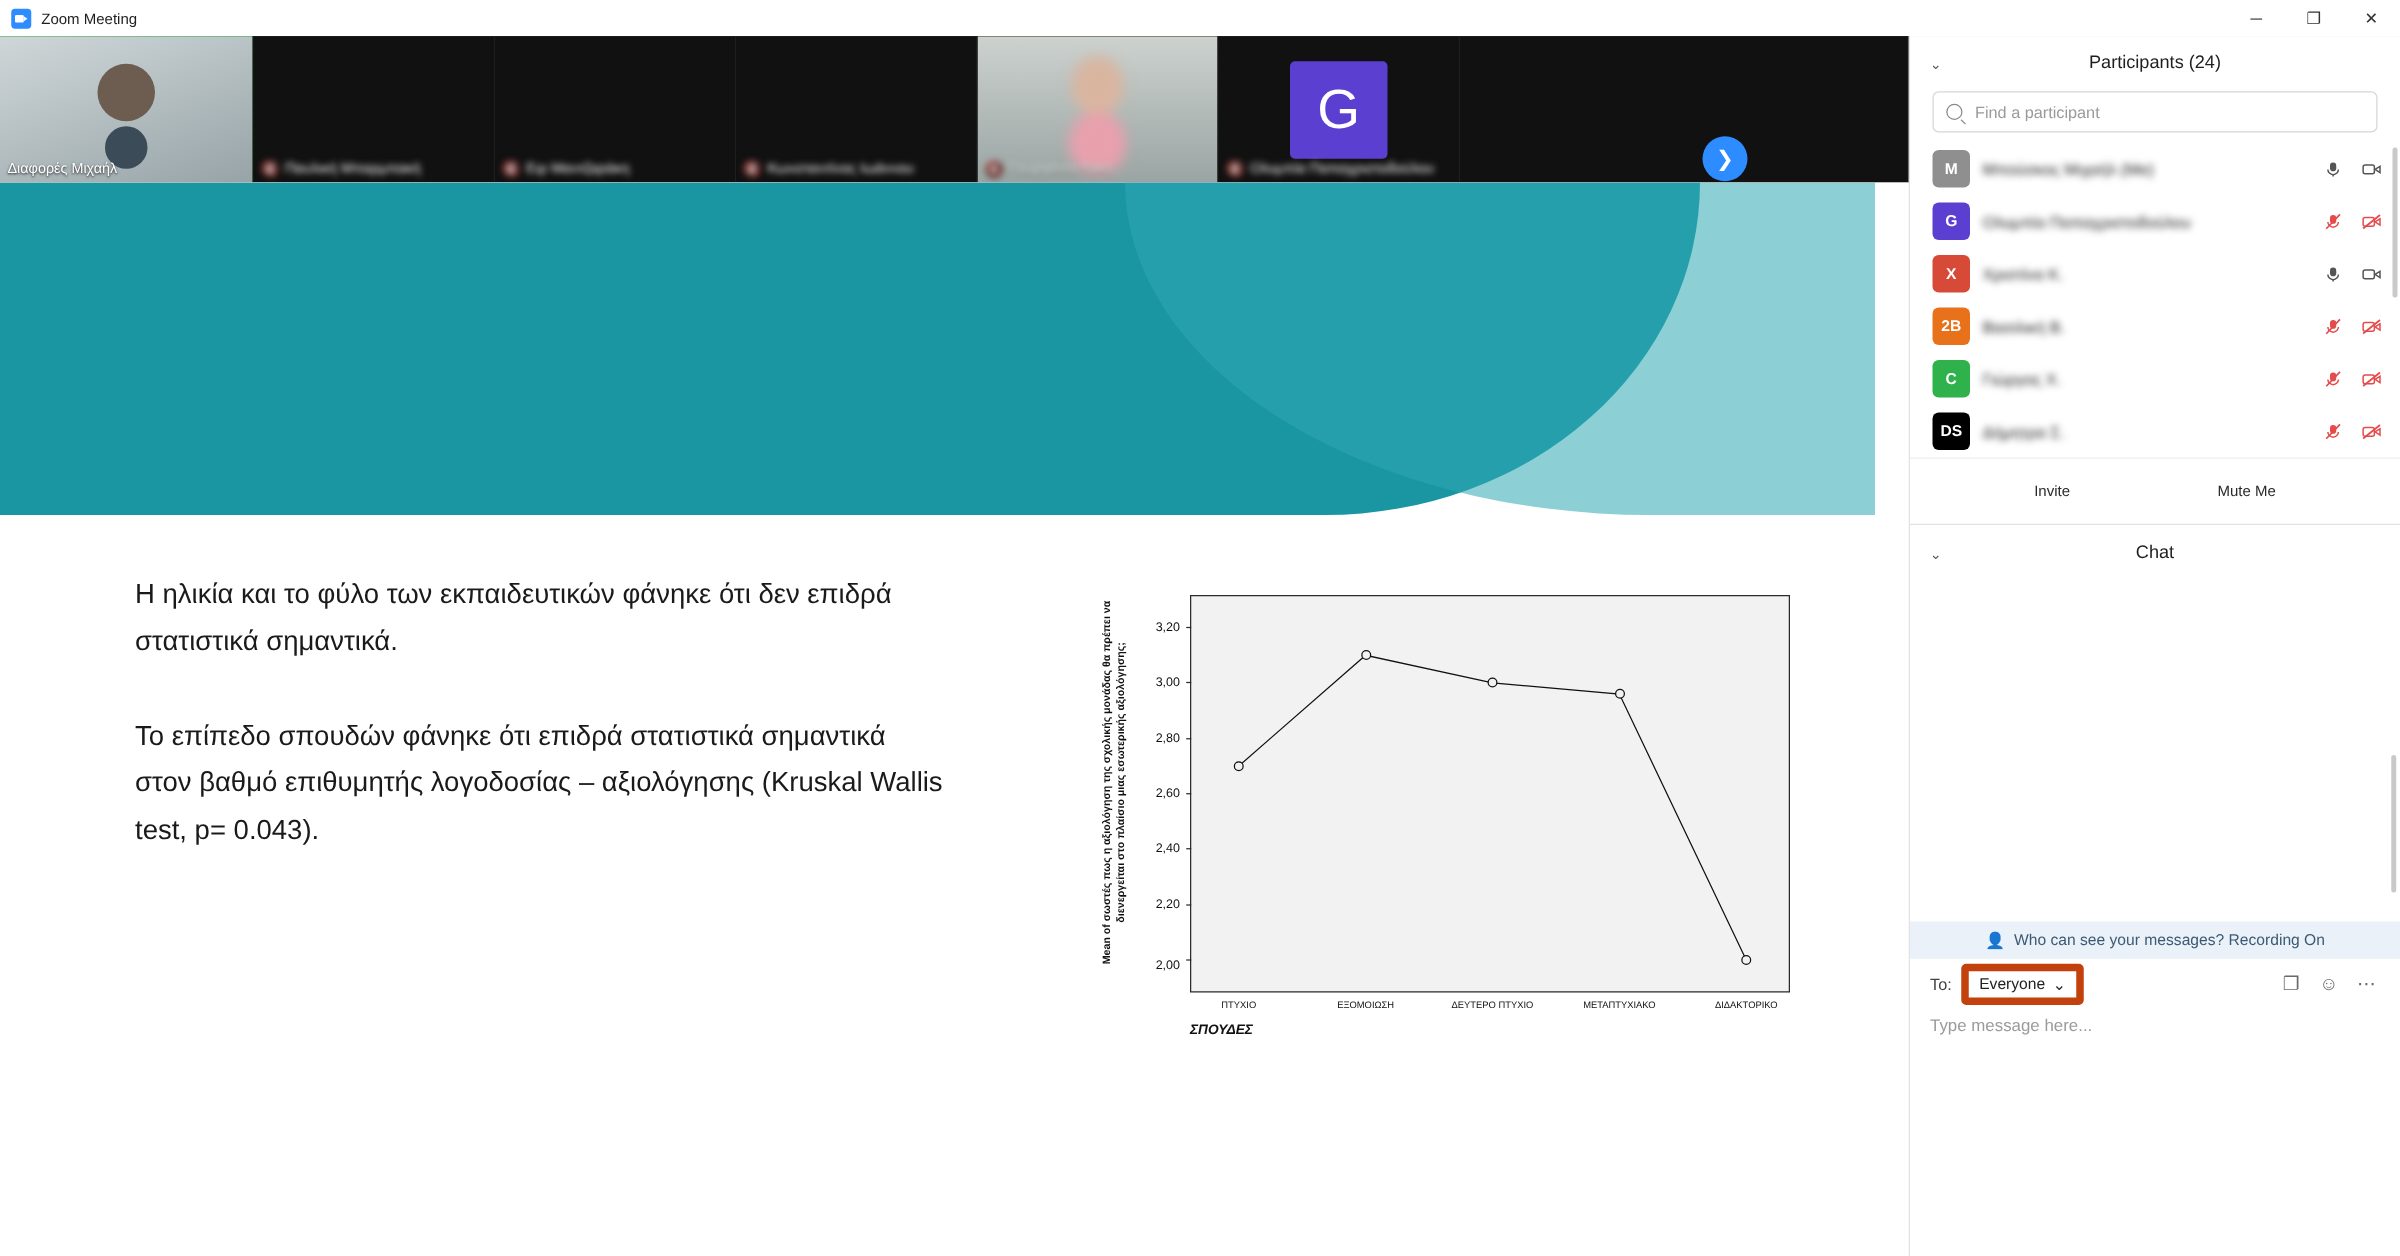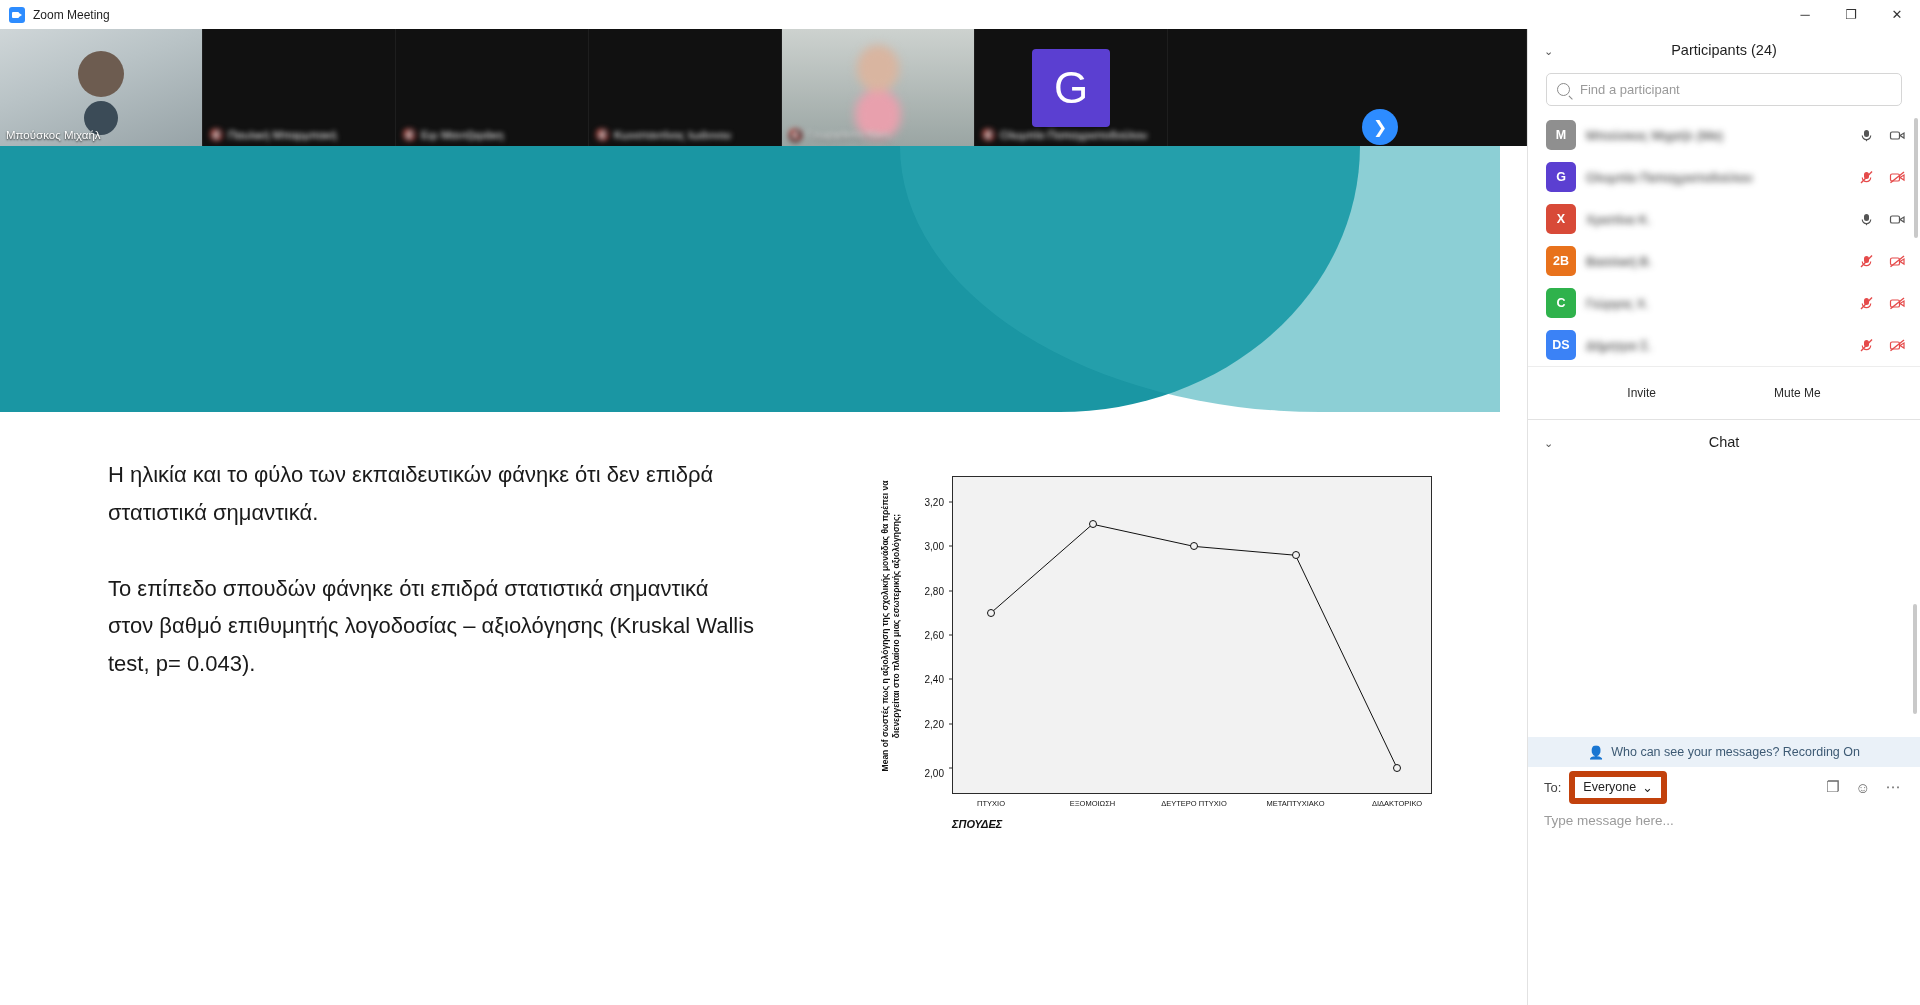--- a/index.html
+++ b/index.html
@@ -511,21 +511,21 @@
       <div class="win-btn">❐</div>
       <div class="win-btn close">✕</div>
     </div>
   </div>
 
   <div class="video-strip">
 
     <div class="tile active" style="width:202px">
       <div class="photo-a"></div>
       <div class="name">
-        <span>Μπούσκος Μιχαήλ</span>
+        <span>Διαφορές Μιχαήλ</span>
       </div>
     </div>
 
     <div class="tile blurname" style="width:192px">
       <div class="name">
         <span class="muted-mic">🔇</span>
         <span>Παυλική Μπαρμπακή</span>
       </div>
     </div>
 
@@ -734,21 +734,21 @@
               <svg width="17" height="15" viewBox="0 0 17 15">
                 <rect x="1.5" y="4" width="9" height="7" rx="1.6" stroke="#e54b4b" stroke-width="1.2" fill="none"></rect>
                 <path d="M11 7.5l4-2.4v5z" stroke="#e54b4b" stroke-width="1.2" fill="none"></path>
                 <line x1="1.5" y1="12.8" x2="15" y2="2" stroke="#e54b4b" stroke-width="1.4"></line>
               </svg>
             </span>
         </div>
       </div>
 
       <div class="p-row">
-        <div class="p-av" style="background:#3b82f6">
+        <div class="p-av" style="background:#000000">
           <span>DS</span>
         </div>
         <div class="p-name">Δήμητρα Σ.</div>
         <div class="p-icons">
           <span class="ic">
               <svg width="17" height="15" viewBox="0 0 17 15">
                 <rect x="6" y="2" width="5" height="7" rx="2.5" fill="#e54b4b"></rect>
                 <path d="M4.3 7.5a4.2 4.2 0 0 0 8.4 0" stroke="#e54b4b" stroke-width="1.2" fill="none"></path>
                 <line x1="3" y1="13" x2="14" y2="1.5" stroke="#e54b4b" stroke-width="1.4"></line>
               </svg>

